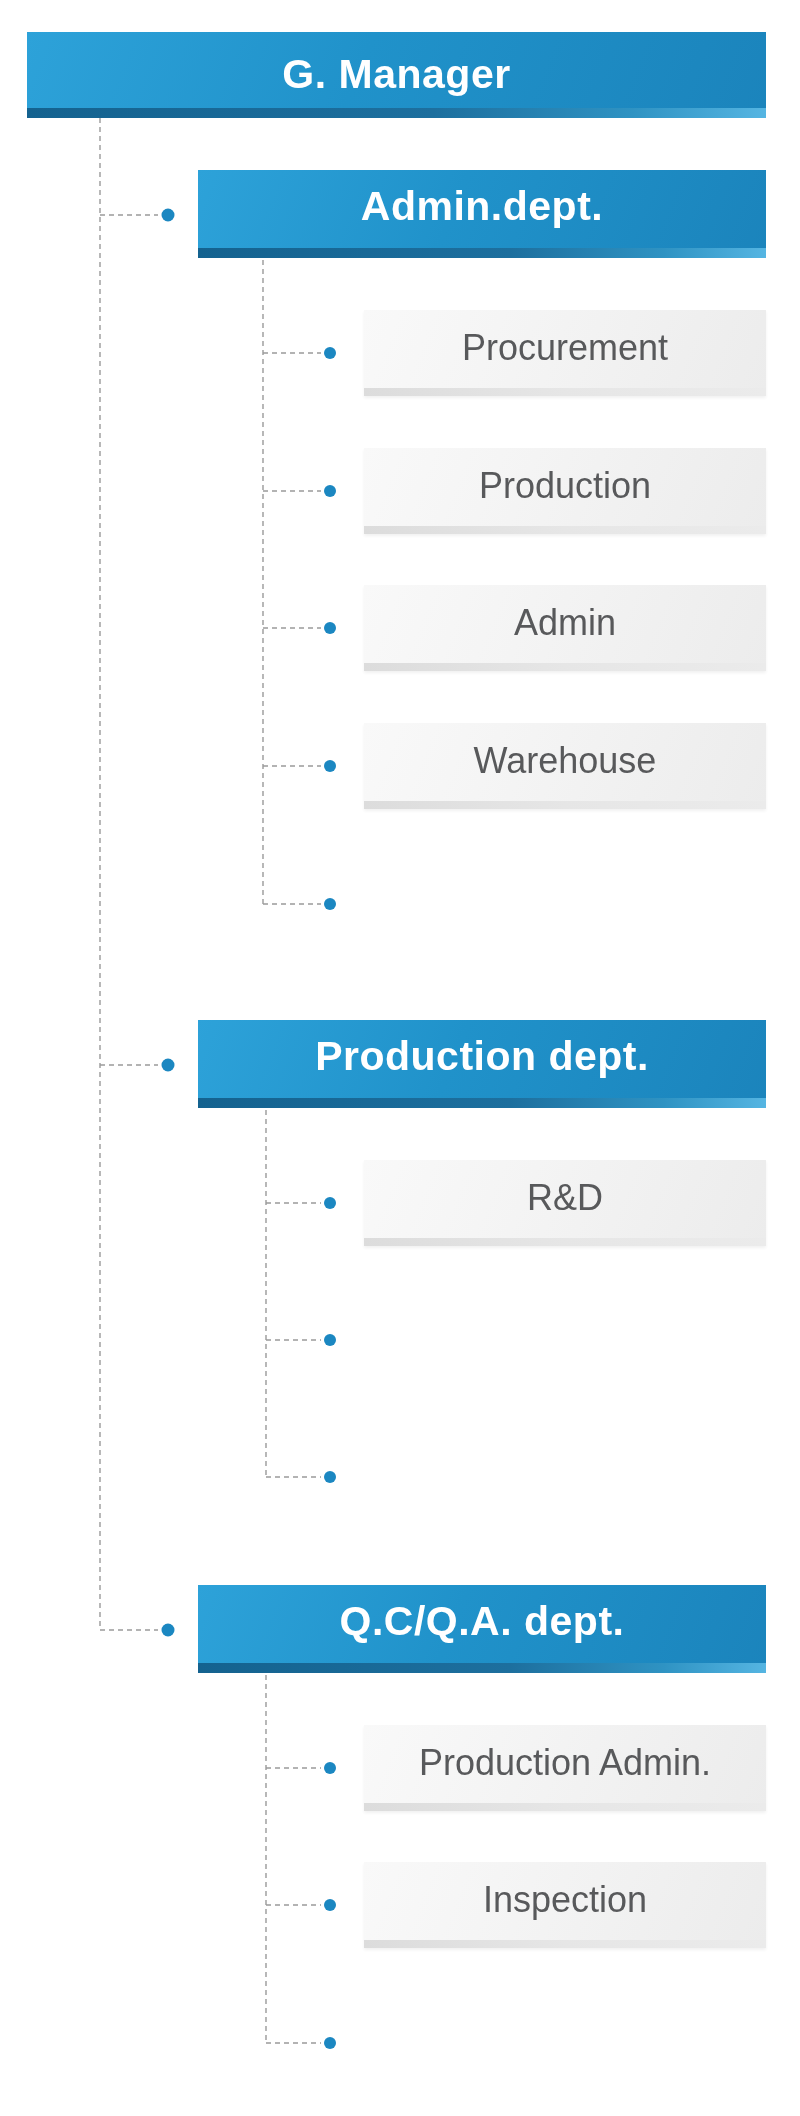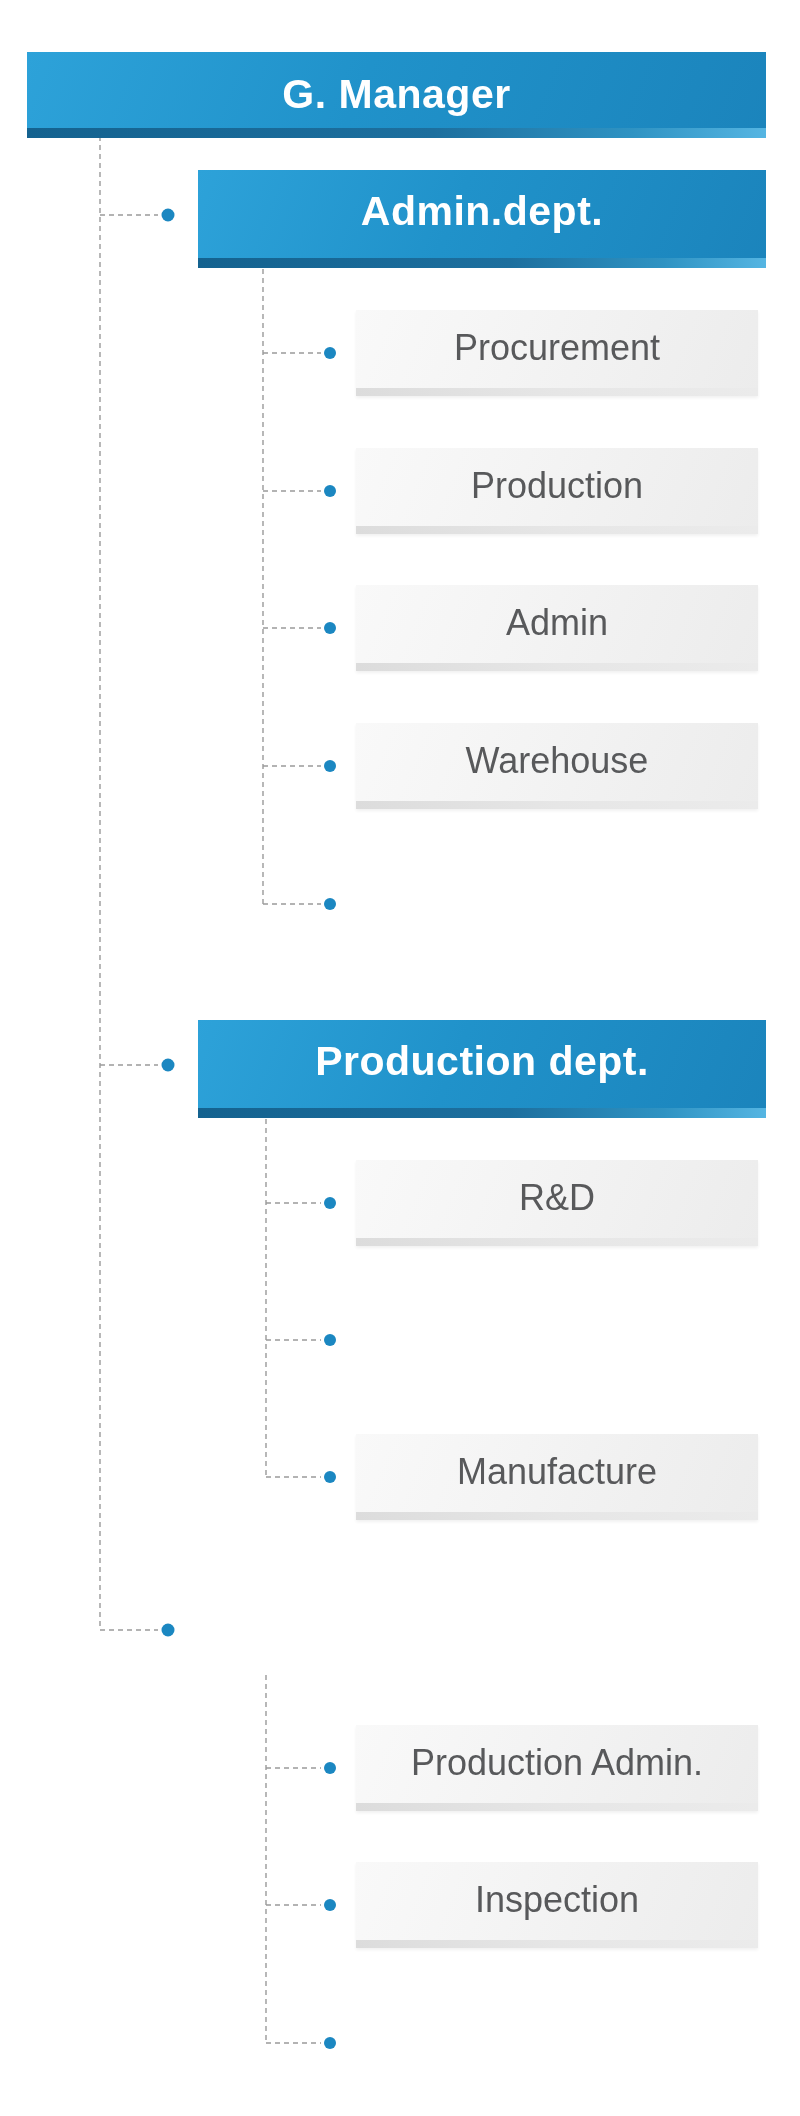--- a/index.html
+++ b/index.html
@@ -45,25 +45,25 @@
     letter-spacing: 0.5px;
   }
   .bar-blue::after {
     height: 10px;
     background: linear-gradient(90deg,
       var(--bar-blue-strip-left) 0%,
       #1d6f9e 55%,
       #2f93c3 82%,
       var(--bar-blue-strip-right) 100%);
   }
-  .bar-root { left: 27px; width: 739px; height: 86px; padding-bottom: 2px; margin-top: 20px; }
-  .bar-dept { left: 198px; width: 568px; height: 98px; padding-bottom: 16px; }
+  .bar-root { left: 27px; width: 739px; height: 86px; padding-bottom: 2px; }
+  .bar-dept { left: 198px; width: 568px; height: 88px; padding-bottom: 16px; }
   
   .bar-sub {
-    left: 356px;
+    left: 364px;
     width: 402px;
     height: 86px;
     padding-bottom: 10px;
     background: linear-gradient(112deg, #f9f9f9 0%, var(--bar-gray-light) 40%, var(--bar-gray-main) 100%);
     color: var(--text-gray);
     font-weight: 400;
     font-size: 36px;
     box-shadow: 0 2px 3px rgba(0,0,0,0.06);
   }
   .bar-sub::after {
@@ -143,24 +143,24 @@
   <div class="bar bar-sub" style="top:723px">
     <span class="bar-label">Warehouse</span>
   </div>
 
   <div class="bar bar-blue bar-dept" style="top:1020px">
     <span class="bar-label">Production dept.</span>
   </div>
   <div class="bar bar-sub" style="top:1160px">
     <span class="bar-label">R&amp;D</span>
   </div>
-  <div class="bar bar-sub" style="top:1434px">
-    <span class="bar-label">Manufacture</span>
+
+  <div class="bar bar-blue bar-dept" style="top:1585px">
+    <span class="bar-label">Q.C/Q.A. dept.</span>
   </div>
-
   <div class="bar bar-sub" style="top:1725px">
     <span class="bar-label">Production Admin.</span>
   </div>
   <div class="bar bar-sub" style="top:1862px">
     <span class="bar-label">Inspection</span>
   </div>
 
 </div>
 
 </body></html>

